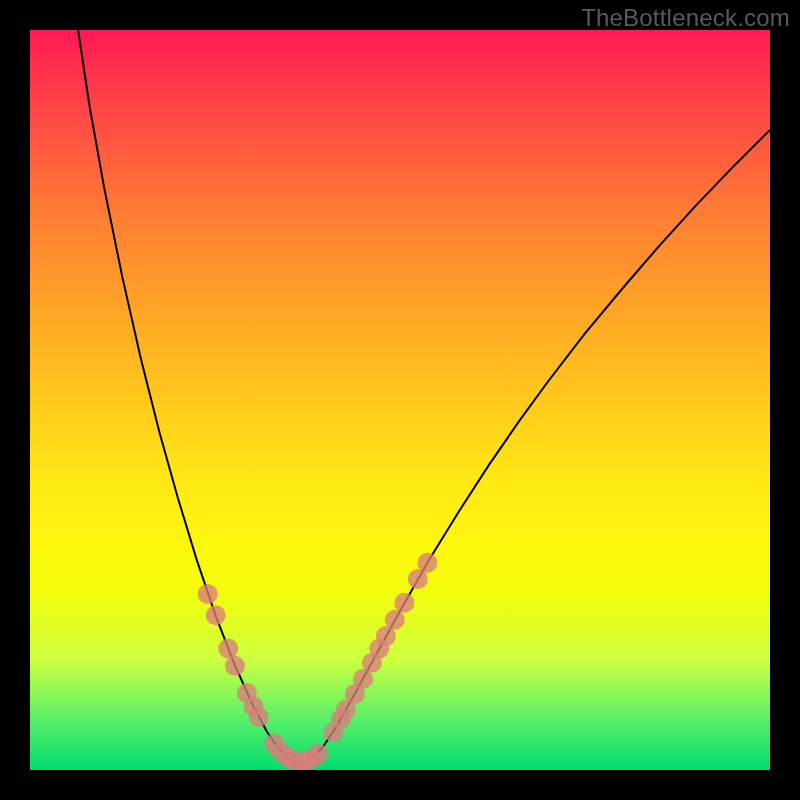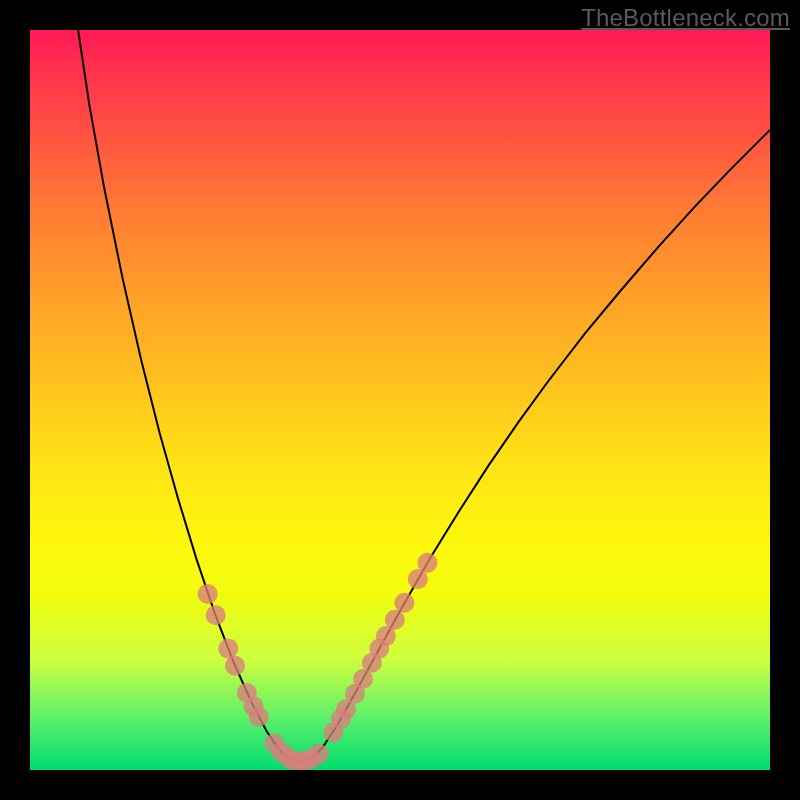--- a/index.html
+++ b/index.html
@@ -40,21 +40,20 @@
     );
   }
   .watermark {
     position: absolute;
     top: 4px;
     right: 10px;
     font-size: 24px;
     font-weight: 500;
     color: #5a5a5a;
     letter-spacing: 0.2px;
-    text-decoration: underline;
   }
   svg {
     position: absolute;
     left: 0;
     top: 0;
   }
   .curve {
     fill: none;
     stroke: #000;
     stroke-width: 2;

